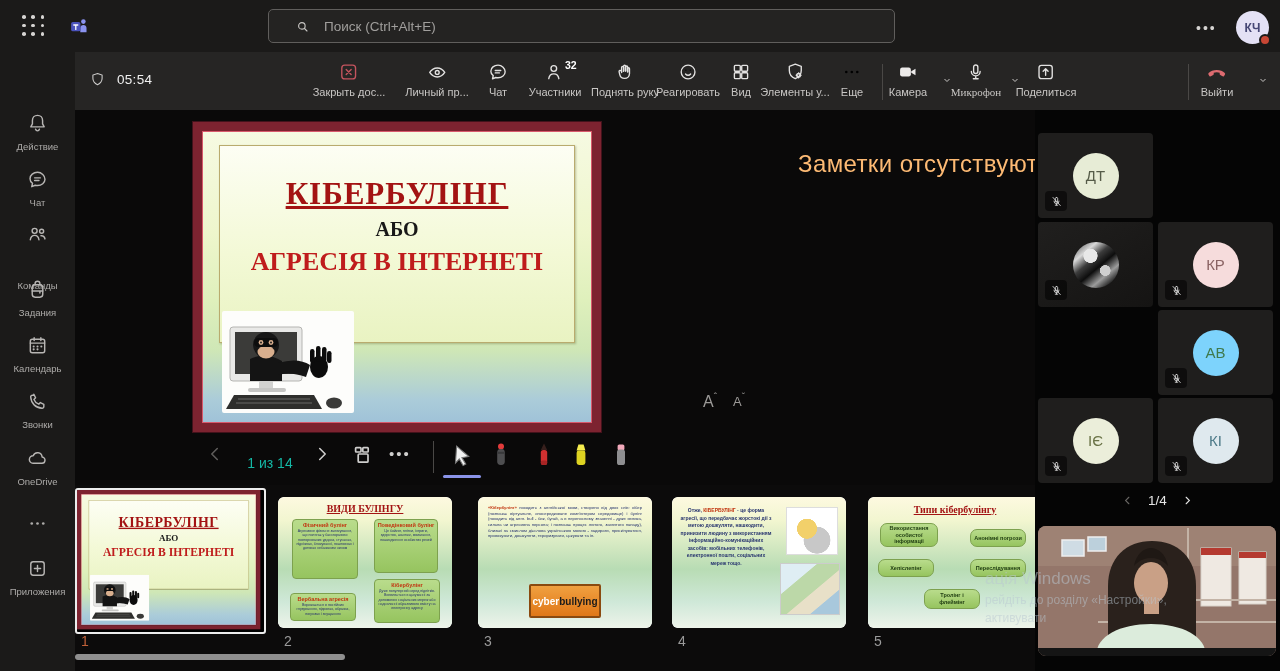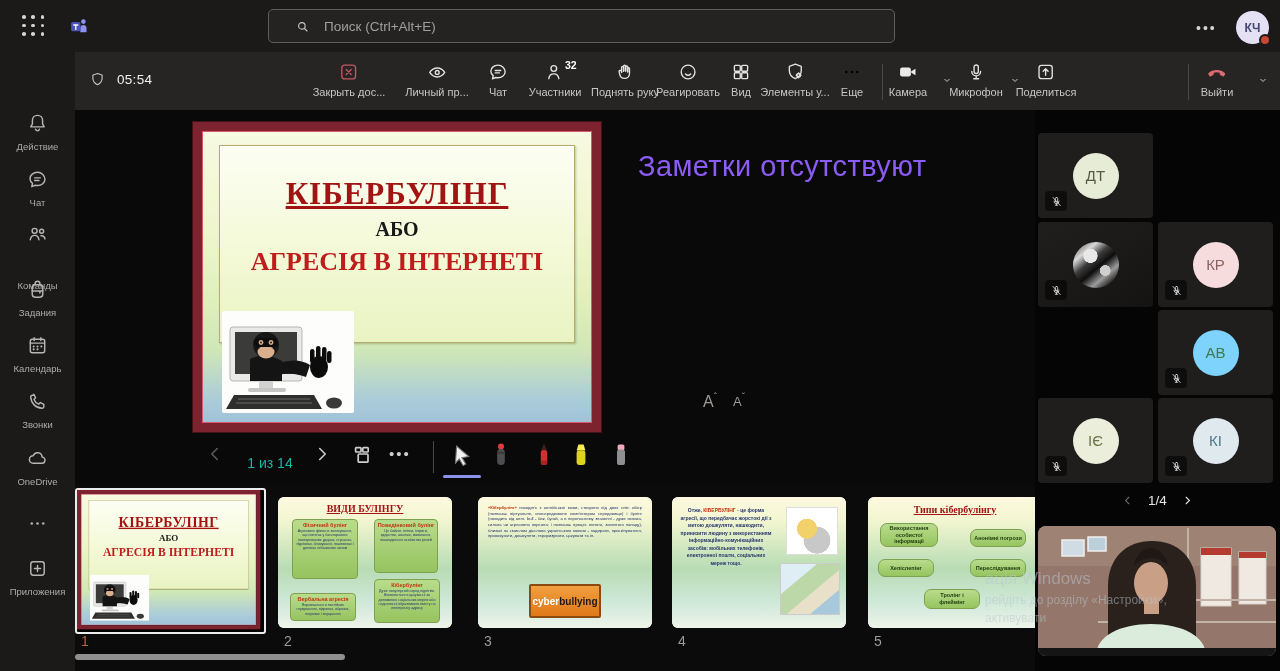--- a/index.html
+++ b/index.html
@@ -56,22 +56,22 @@
   .slide1 .pic{position:absolute;left:20px;bottom:10px;width:132px;height:102px;}
   #slide-nav{position:absolute;left:0;top:325px;width:960px;height:50px;}
   .nav-el{position:absolute;transform:translateX(-50%);color:#cfcecd;}
   .nav-el svg{stroke:#cfcecd;fill:none;stroke-width:1.7;stroke-linecap:round;stroke-linejoin:round;}
   #nav-counter{font-size:14px;color:#14b8a6;white-space:nowrap;margin-top:8px;}
   #nav-divider{position:absolute;left:358px;top:6px;width:1px;height:32px;background:#4a4846;}
   .tool{position:absolute;transform:translateX(-50%);width:34px;height:36px;display:flex;
         align-items:center;justify-content:center;cursor:pointer;}
   .tool-underline{position:absolute;left:387px;top:40px;width:38px;height:3px;border-radius:2px;
         background:#8a93e8;transform:translateX(-50%);}
-  #notes{position:absolute;left:563px;top:40px;width:400px;text-align:left;color:#8b5cf6;
-         font-size:29px;font-weight:300;letter-spacing:.4px;}
+  #notes{position:absolute;left:563px;top:40px;width:400px;text-align:right;color:#fdba74;
+         font-size:24px;font-weight:300;letter-spacing:.4px;}
   #font-controls{position:absolute;left:628px;top:282px;display:flex;gap:16px;color:#9c9a98;}
   .fbtn{font-size:16px;cursor:pointer;}
   .fbtn sup{font-size:10px;}
   
   #panel{position:absolute;left:1035px;top:110px;width:245px;height:561px;background:#050505;}
   .tile{position:absolute;width:115px;height:85px;border-radius:4px;background:#1f1e1d;cursor:pointer;}
   .tile .circ{position:absolute;left:50%;top:50%;transform:translate(-50%,-50%);width:46px;height:46px;
         border-radius:50%;display:flex;align-items:center;justify-content:center;font-size:15px;font-weight:500;}
   .tile .mic{position:absolute;left:7px;bottom:7px;width:22px;height:20px;border-radius:4px;
         background:rgba(0,0,0,.55);display:flex;align-items:center;justify-content:center;}
@@ -295,21 +295,21 @@
       <div class="tb-btn" style="left: 833px;">
         <span class="ic"><svg viewBox="0 0 24 24" style="fill:#eceae9;stroke:none;">
             <rect x="3.6" y="7.2" width="11.8" height="9.6" rx="2.4"></rect>
             <path d="M15.8 11.2l4.6-2.8v7.2l-4.6-2.8z"></path>
           </svg></span>
         <div class="lbl">Камера</div>
       </div>
       <div class="tb-chev" style="left: 866px;"><svg viewBox="0 0 24 24">
           <path d="M7 10l5 5 5-5"></path>
         </svg></div>
-      <div class="tb-btn" style="left: 901px;">
+      <div class="tb-btn" style="left: 901px; font-family: Liberation Serif, serif;">
         <span class="ic"><svg viewBox="0 0 24 24">
             <rect x="9.7" y="4.3" width="4.6" height="9.4" rx="2.3"></rect>
             <path d="M7.2 11.4a4.8 4.8 0 0 0 9.6 0M12 16.2v3M9.4 19.4h5.2"></path>
           </svg></span>
         <div class="lbl">Микрофон</div>
       </div>
       <div class="tb-chev" style="left: 934px;"><svg viewBox="0 0 24 24">
           <path d="M7 10l5 5 5-5"></path>
         </svg></div>
       <div class="tb-btn" style="left: 971px;">

